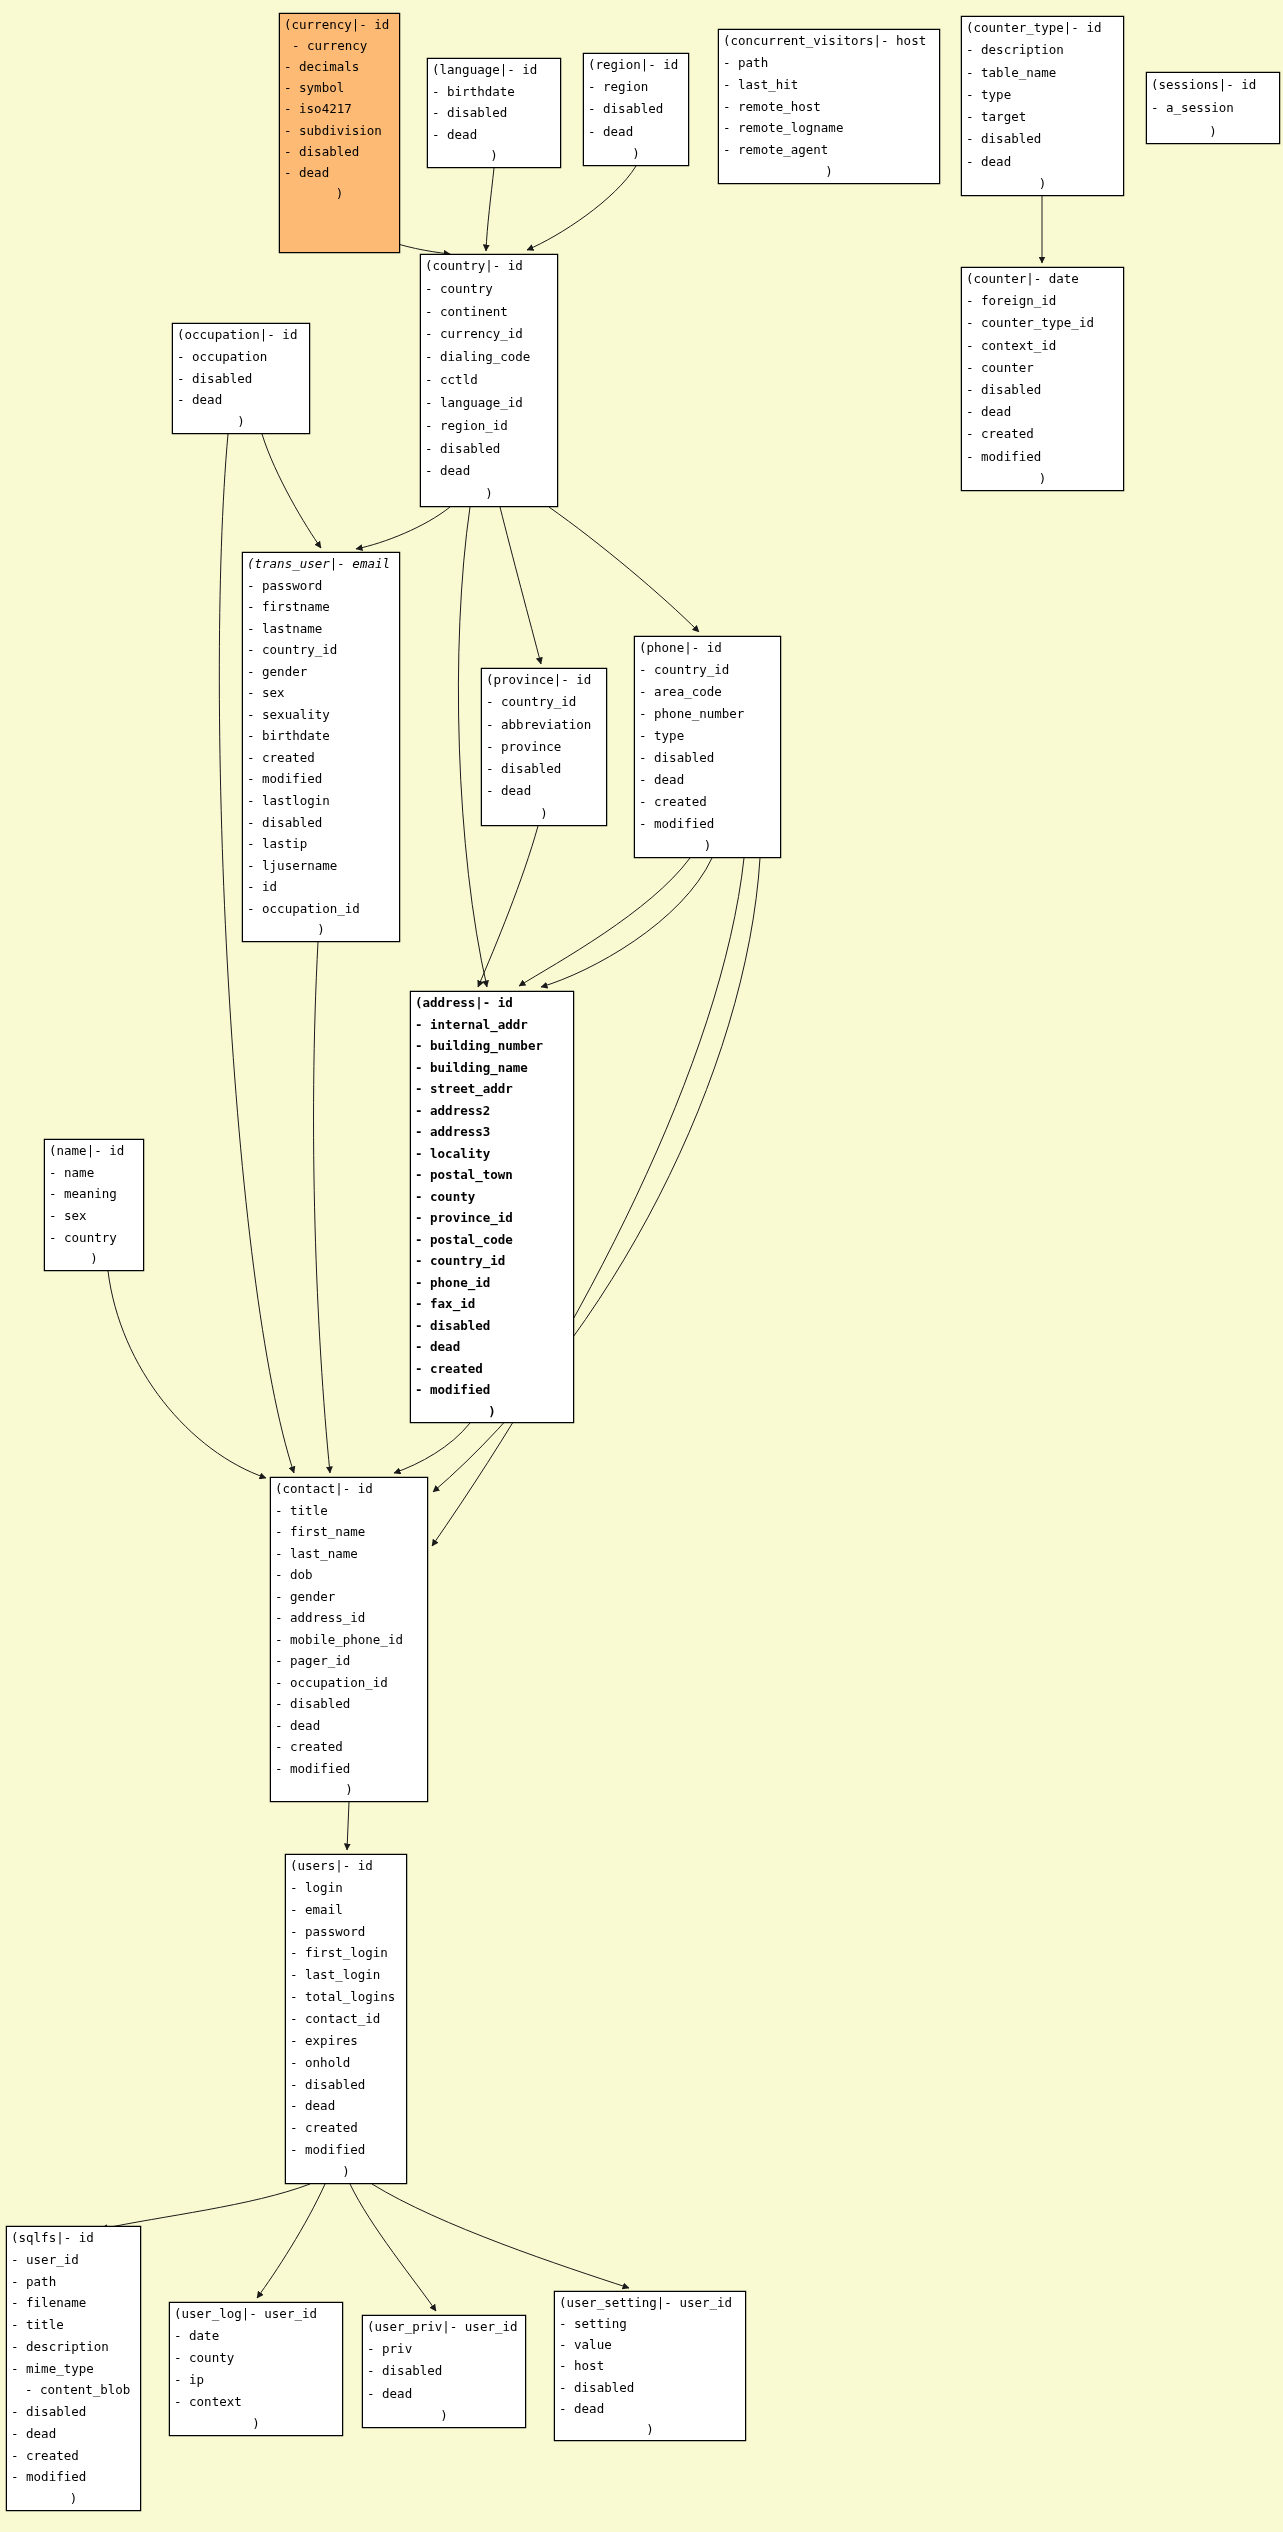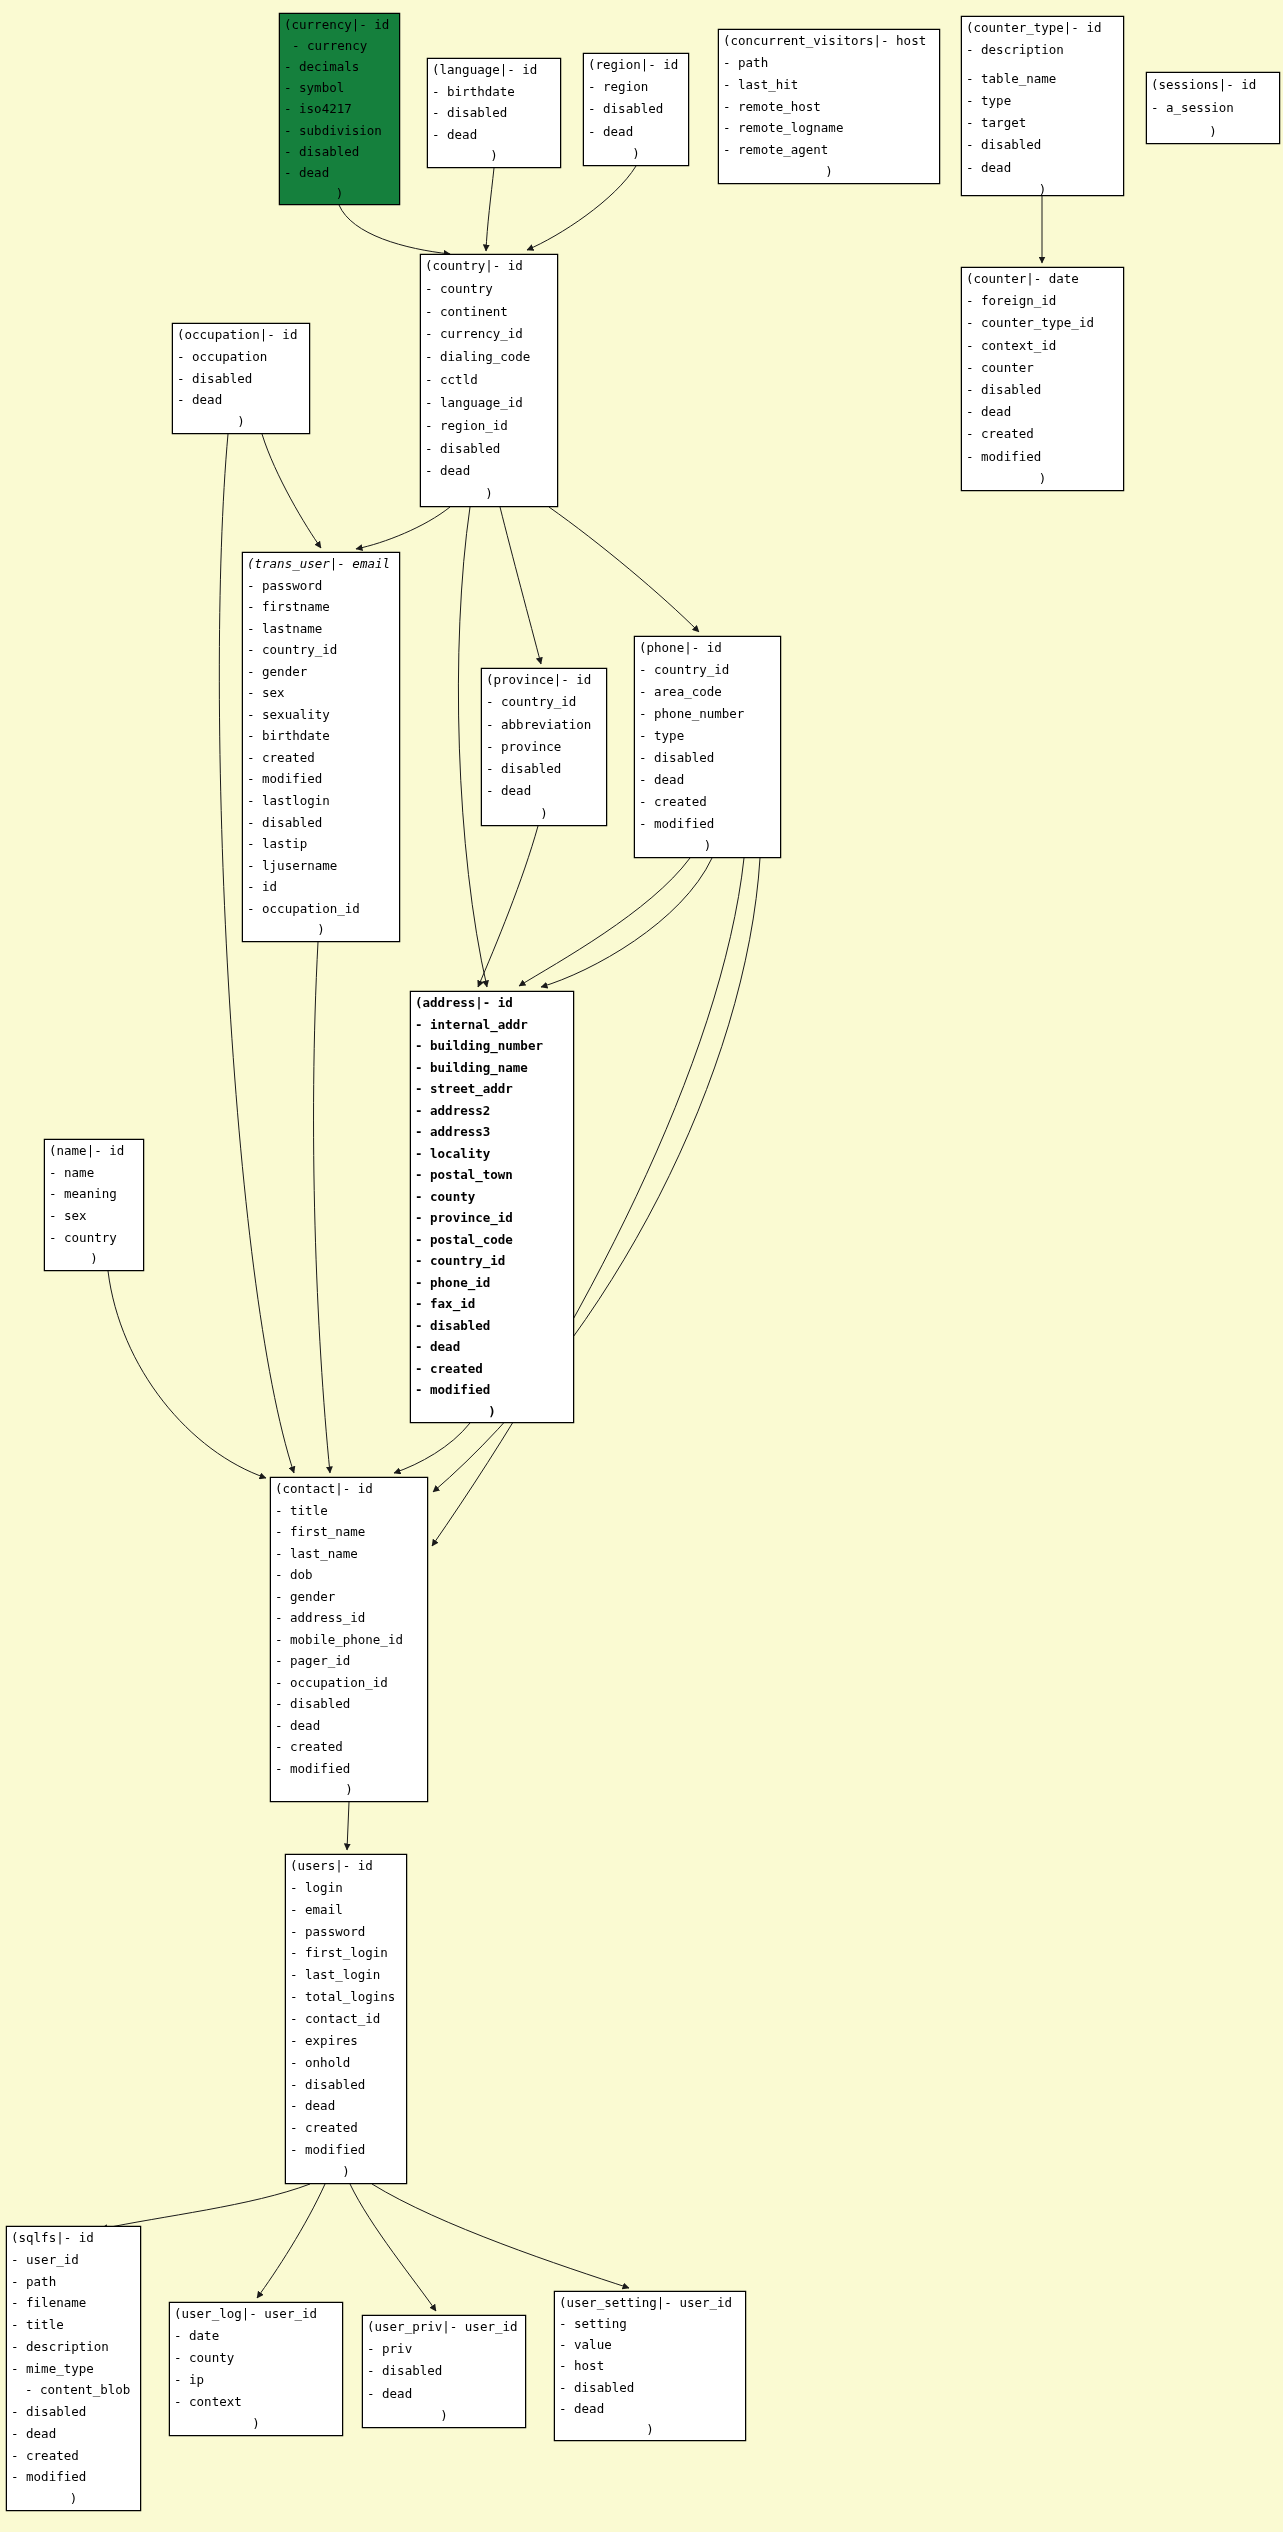--- a/index.html
+++ b/index.html
@@ -50,21 +50,21 @@
       <path d="M470,1423 C451,1447 420,1464 394,1473" fill="none" stroke="#1a1a1a" stroke-width="1" marker-end="url(#arrowhead)"></path>
       <path d="M760,858 C747,1070 612,1338 433,1492" fill="none" stroke="#1a1a1a" stroke-width="1" marker-end="url(#arrowhead)"></path>
       <path d="M744,858 C722,1060 582,1330 432,1546" fill="none" stroke="#1a1a1a" stroke-width="1" marker-end="url(#arrowhead)"></path>
       <path d="M349,1802 L347,1850" fill="none" stroke="#1a1a1a" stroke-width="1" marker-end="url(#arrowhead)"></path>
       <path d="M310,2184 C252,2206 162,2216 101,2229" fill="none" stroke="#1a1a1a" stroke-width="1" marker-end="url(#arrowhead)"></path>
       <path d="M325,2184 C306,2226 276,2272 257,2298" fill="none" stroke="#1a1a1a" stroke-width="1" marker-end="url(#arrowhead)"></path>
       <path d="M350,2184 C370,2226 416,2282 436,2311" fill="none" stroke="#1a1a1a" stroke-width="1" marker-end="url(#arrowhead)"></path>
       <path d="M372,2184 C440,2226 562,2266 629,2288" fill="none" stroke="#1a1a1a" stroke-width="1" marker-end="url(#arrowhead)"></path>
     </svg>
   <div id="nodes">
-      <div class="entity" style="left: 279px; top: 13px; width: 121px; height: 192px; background: #15803d; border-color: rgb(0, 0, 0);">
+      <div class="entity" style="left: 279px; top: 13px; width: 121px; height: 240px; background: #fdba74; border-color: rgb(0, 0, 0);">
         <div class="line header" style="height: 21.1111px; line-height: 21.1111px;">(currency|- id</div>
         <div class="line field" style="height: 21.1111px; line-height: 21.1111px; padding-left: 12px;">- currency</div>
         <div class="line field" style="height: 21.1111px; line-height: 21.1111px;">- decimals</div>
         <div class="line field" style="height: 21.1111px; line-height: 21.1111px;">- symbol</div>
         <div class="line field" style="height: 21.1111px; line-height: 21.1111px;">- iso4217</div>
         <div class="line field" style="height: 21.1111px; line-height: 21.1111px;">- subdivision</div>
         <div class="line field" style="height: 21.1111px; line-height: 21.1111px;">- disabled</div>
         <div class="line field" style="height: 21.1111px; line-height: 21.1111px;">- dead</div>
         <div class="line footer" style="height: 21.1111px; line-height: 21.1111px;">)</div>
       </div>
@@ -87,21 +87,21 @@
         <div class="line field" style="height: 21.8571px; line-height: 21.8571px;">- path</div>
         <div class="line field" style="height: 21.8571px; line-height: 21.8571px;">- last_hit</div>
         <div class="line field" style="height: 21.8571px; line-height: 21.8571px;">- remote_host</div>
         <div class="line field" style="height: 21.8571px; line-height: 21.8571px;">- remote_logname</div>
         <div class="line field" style="height: 21.8571px; line-height: 21.8571px;">- remote_agent</div>
         <div class="line footer" style="height: 21.8571px; line-height: 21.8571px;">)</div>
       </div>
       <div class="entity" style="left: 961px; top: 16px; width: 163px; height: 180px; background: rgb(255, 255, 255); border-color: rgb(0, 0, 0);">
         <div class="line header" style="height: 22.25px; line-height: 22.25px;">(counter_type|- id</div>
         <div class="line field" style="height: 22.25px; line-height: 22.25px;">- description</div>
-        <div class="line field" style="height: 22.25px; line-height: 22.25px; margin-top: 6px;">- table_name</div>
+        <div class="line field" style="height: 22.25px; line-height: 22.25px;">- table_name</div>
         <div class="line field" style="height: 22.25px; line-height: 22.25px;">- type</div>
         <div class="line field" style="height: 22.25px; line-height: 22.25px;">- target</div>
         <div class="line field" style="height: 22.25px; line-height: 22.25px;">- disabled</div>
         <div class="line field" style="height: 22.25px; line-height: 22.25px;">- dead</div>
         <div class="line footer" style="height: 22.25px; line-height: 22.25px;">)</div>
       </div>
       <div class="entity" style="left: 1146px; top: 72px; width: 134px; height: 72px; background: rgb(255, 255, 255); border-color: rgb(0, 0, 0);">
         <div class="line header" style="height: 23.3333px; line-height: 23.3333px;">(sessions|- id</div>
         <div class="line field" style="height: 23.3333px; line-height: 23.3333px;">- a_session</div>
         <div class="line footer" style="height: 23.3333px; line-height: 23.3333px;">)</div>

